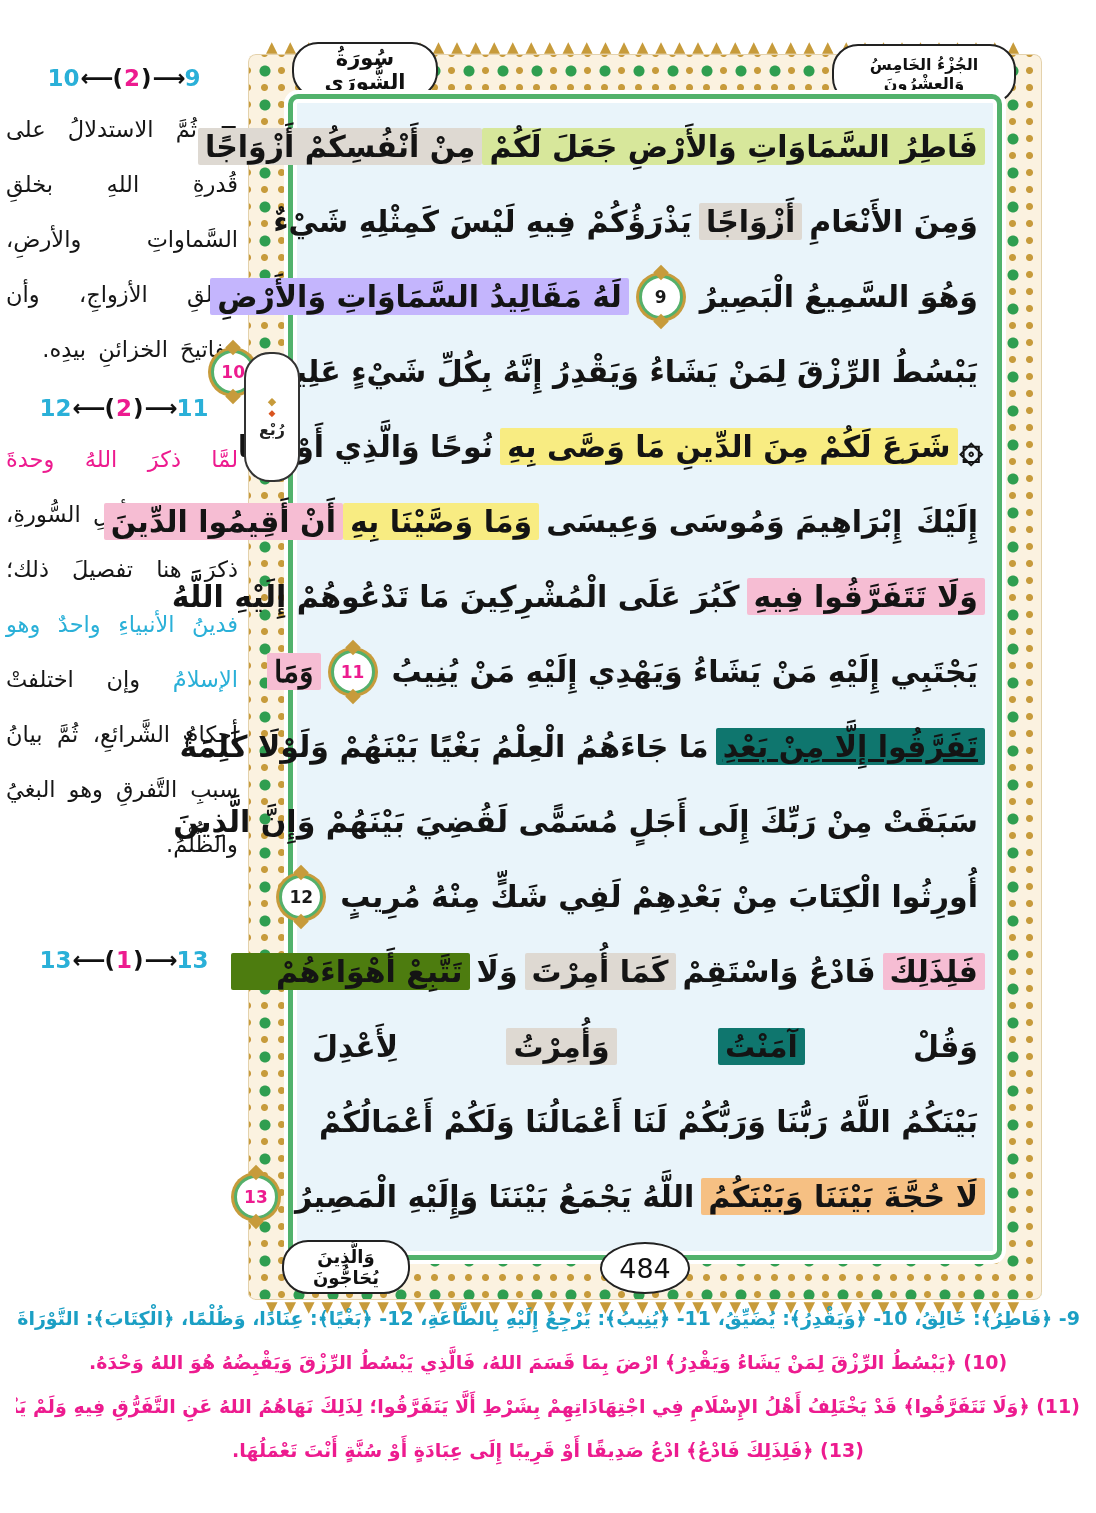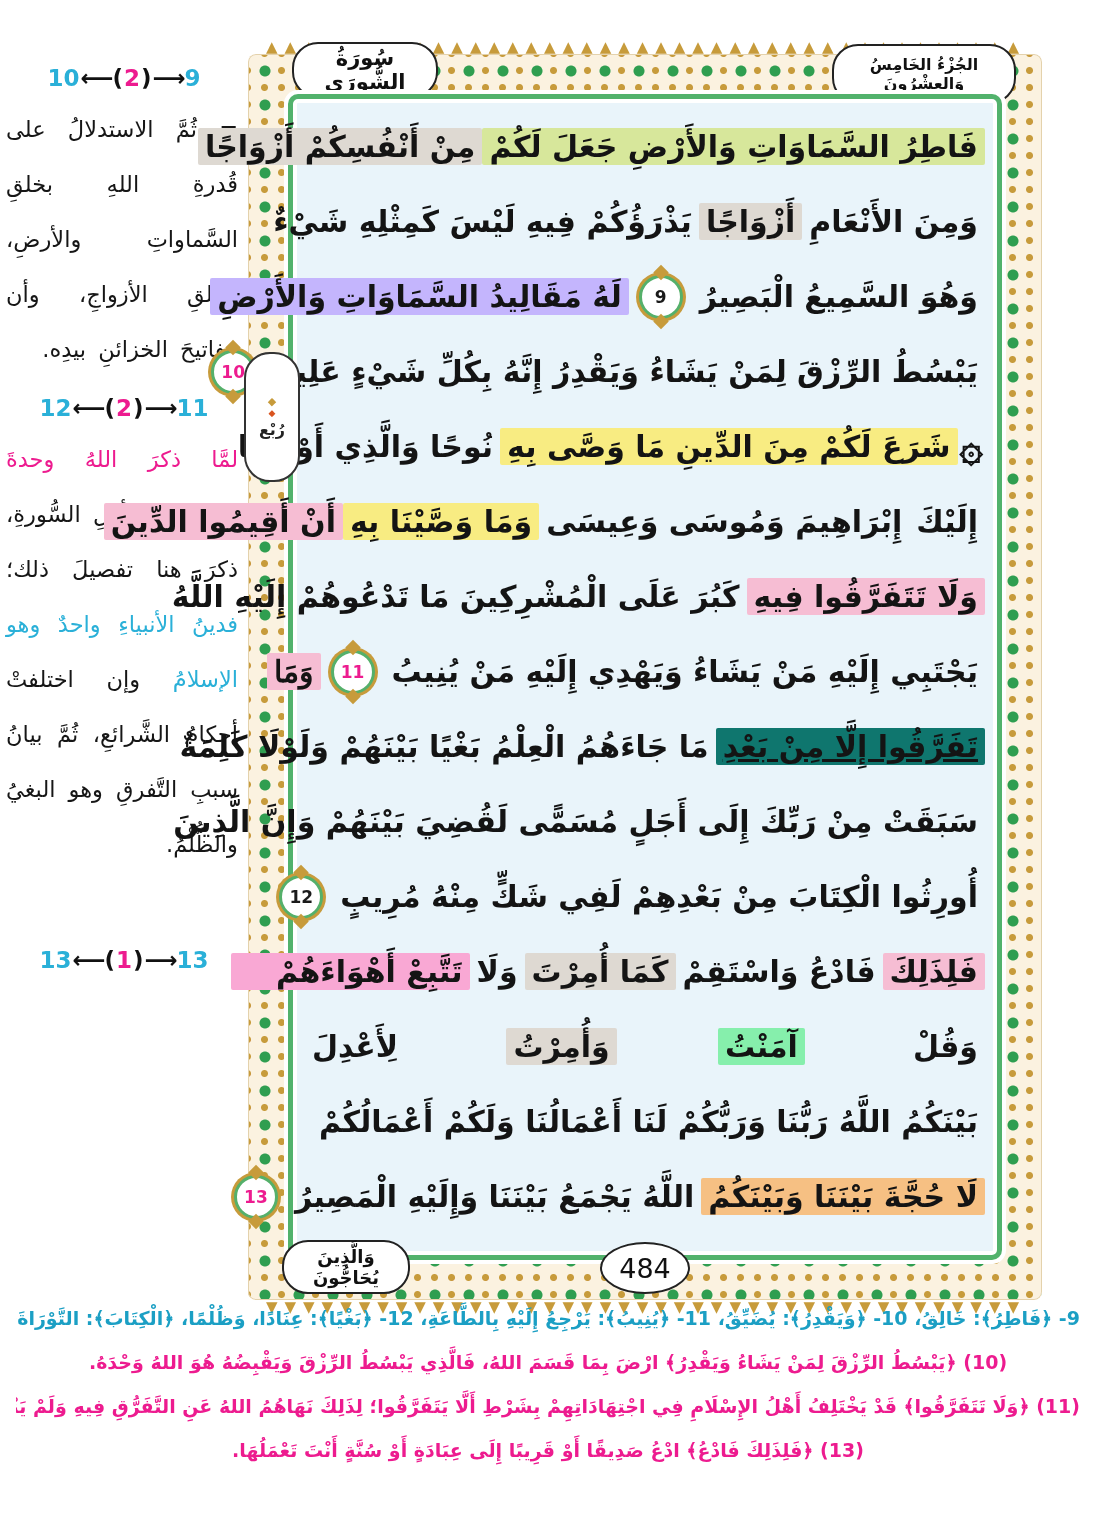--- a/index.html
+++ b/index.html
@@ -205,25 +205,25 @@
         </div>
         <div class="qline">
           <span class="qseg">أُورِثُوا الْكِتَابَ مِنْ بَعْدِهِمْ لَفِي شَكٍّ مِنْهُ مُرِيبٍ</span>
           <span class="vnum" style="color: rgb(26, 26, 26);">12</span>
         </div>
         <div class="qline">
           <span class="qseg" style="background: rgb(246, 189, 211);">فَلِذَلِكَ</span>
           <span class="qseg">فَادْعُ وَاسْتَقِمْ</span>
           <span class="qseg" style="background: rgb(222, 217, 210); text-align: right;">كَمَا أُمِرْتَ</span>
           <span class="qseg">وَلَا</span>
-          <span class="qseg" style="background: #f9a8d4; padding-left: 45px;">تَتَّبِعْ أَهْوَاءَهُمْ</span>
+          <span class="qseg" style="background: #4d7c0f; padding-left: 45px;">تَتَّبِعْ أَهْوَاءَهُمْ</span>
         </div>
         <div class="qline">
           <span class="qseg">وَقُلْ</span>
-          <span class="qseg" style="background: #86efac;">آمَنْتُ</span>
+          <span class="qseg" style="background: #0f766e;">آمَنْتُ</span>
           <span class="qseg" style="background: rgb(222, 217, 210);">وَأُمِرْتُ</span>
           <span class="qseg">لِأَعْدِلَ</span>
         </div>
         <div class="qline">
           <span class="qseg">بَيْنَكُمُ اللَّهُ رَبُّنَا وَرَبُّكُمْ لَنَا أَعْمَالُنَا وَلَكُمْ أَعْمَالُكُمْ</span>
         </div>
         <div class="qline">
           <span class="qseg" style="background: rgb(246, 192, 131);">لَا حُجَّةَ بَيْنَنَا وَبَيْنَكُمُ</span>
           <span class="qseg">اللَّهُ يَجْمَعُ بَيْنَنَا وَإِلَيْهِ الْمَصِيرُ</span>
           <span class="vnum" style="color: rgb(237, 27, 143);">13</span>

